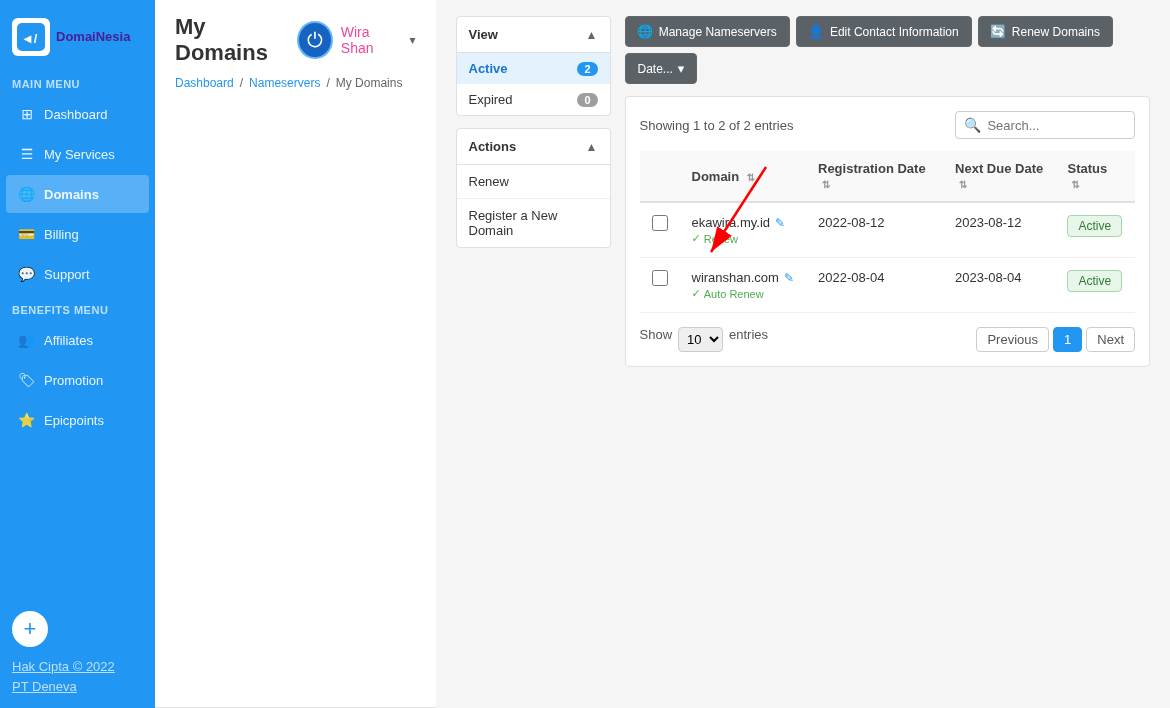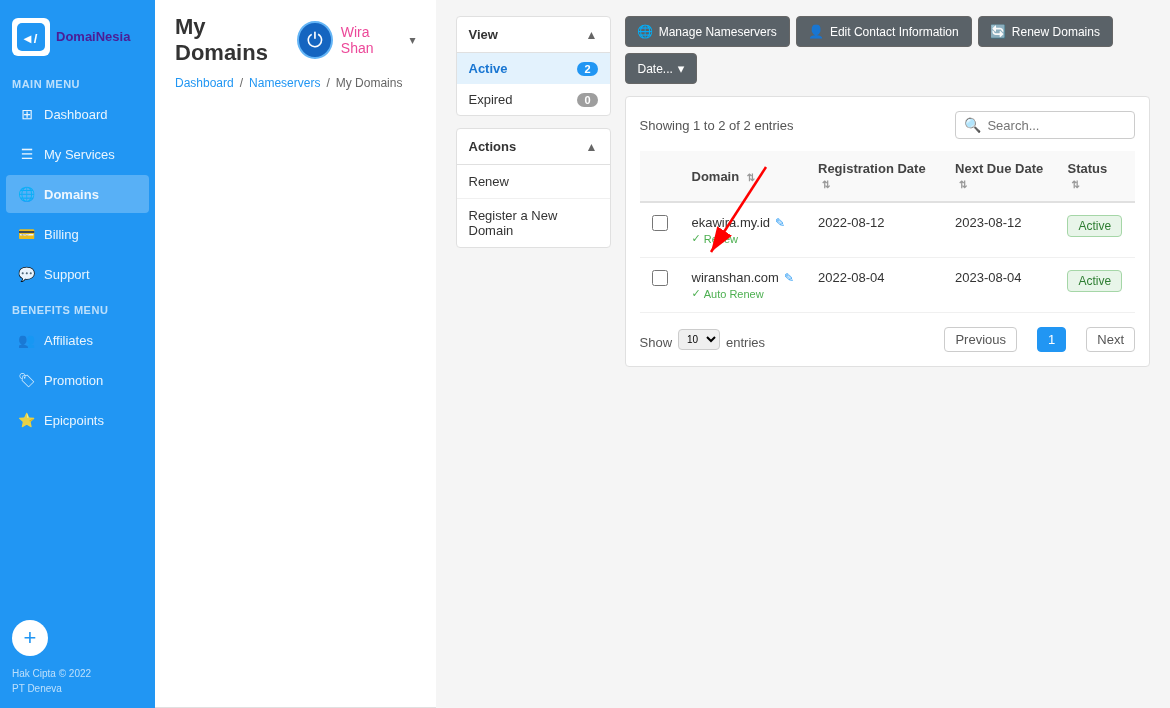--- a/index.html
+++ b/index.html
@@ -82,23 +82,24 @@
       background: white;
       color: #2196F3;
       display: flex;
       align-items: center;
       justify-content: center;
       font-size: 22px;
       cursor: pointer;
       margin-bottom: 10px;
     }
     .sidebar-copyright {
-      font-size: 10px;
+      font-size: 13px;
       color: rgba(255,255,255,0.7);
       line-height: 1.5;
+      text-decoration: underline;
     }
 
     
     .main-content {
       flex: 1;
       display: flex;
       flex-direction: row;
       overflow-y: auto;
       background: #f5f5f5;
     }
@@ -357,35 +358,35 @@
 
     
     .pagination-area {
       display: flex;
       align-items: center;
       justify-content: space-between;
       margin-top: 14px;
     }
     .show-entries {
       display: flex;
-      align-items: flex-end;
+      align-items: flex-start;
       gap: 6px;
       font-size: 13px;
       color: #555;
     }
     .entries-select {
       border: 1px solid #ccc;
       border-radius: 4px;
       padding: 3px 4px;
-      font-size: 10px;
+      font-size: 13px;
     }
     .pagination-btns {
       display: flex;
       align-items: center;
-      gap: 20px;
+      gap: 4px;
     }
     .page-btn {
       padding: 4px 10px;
       font-size: 13px;
       border: 1px solid #ccc;
       border-radius: 4px;
       background: white;
       cursor: pointer;
       color: #555;
     }

